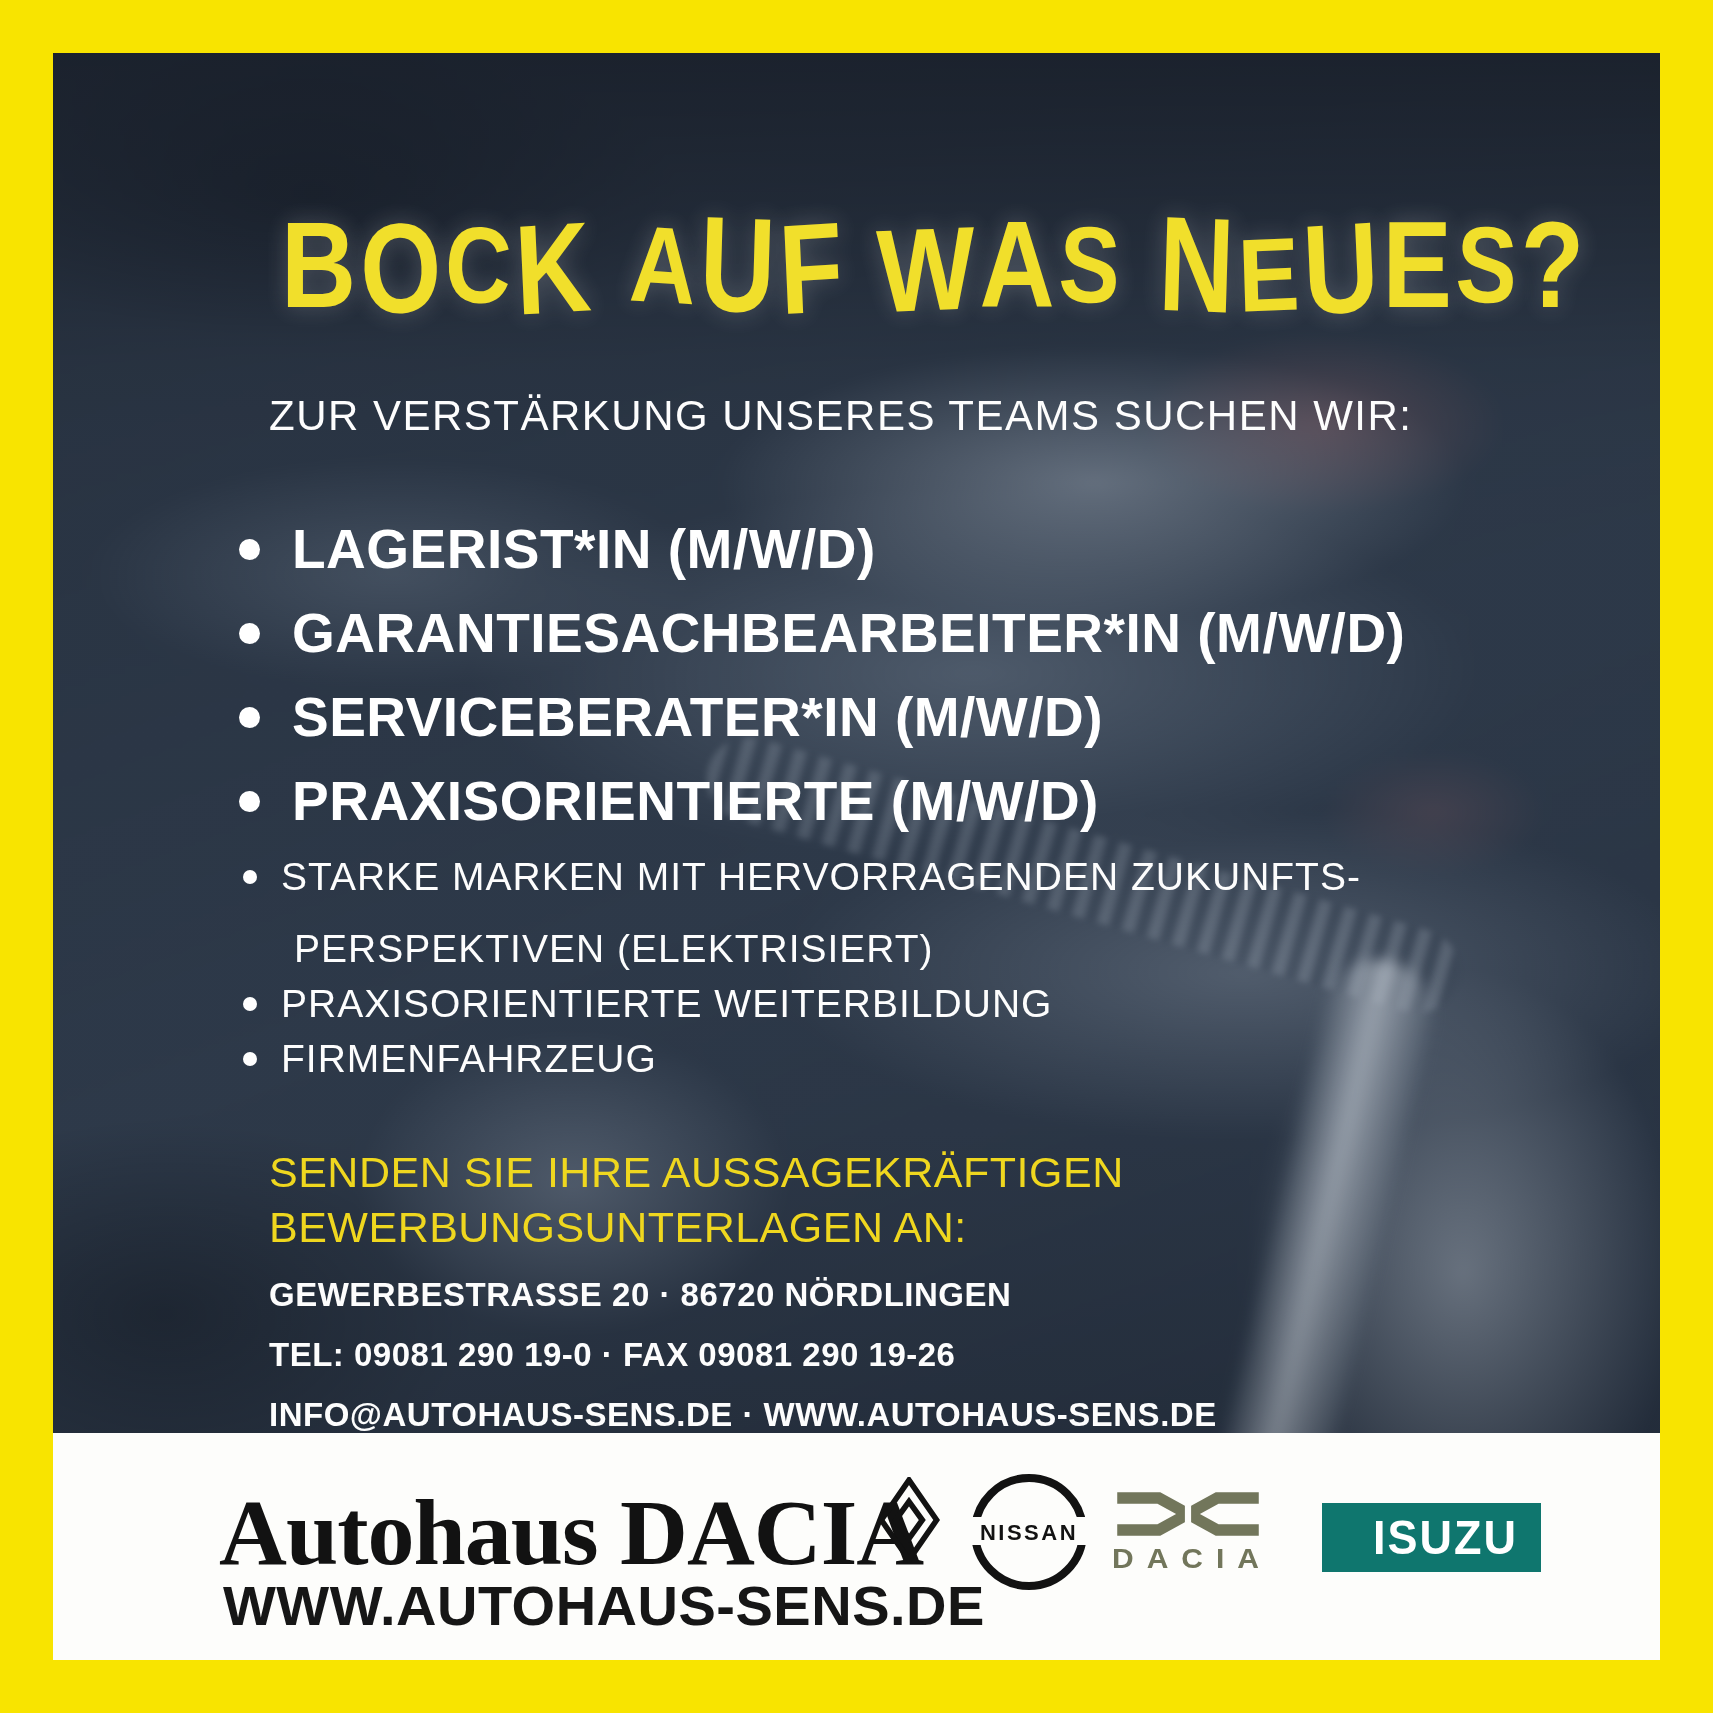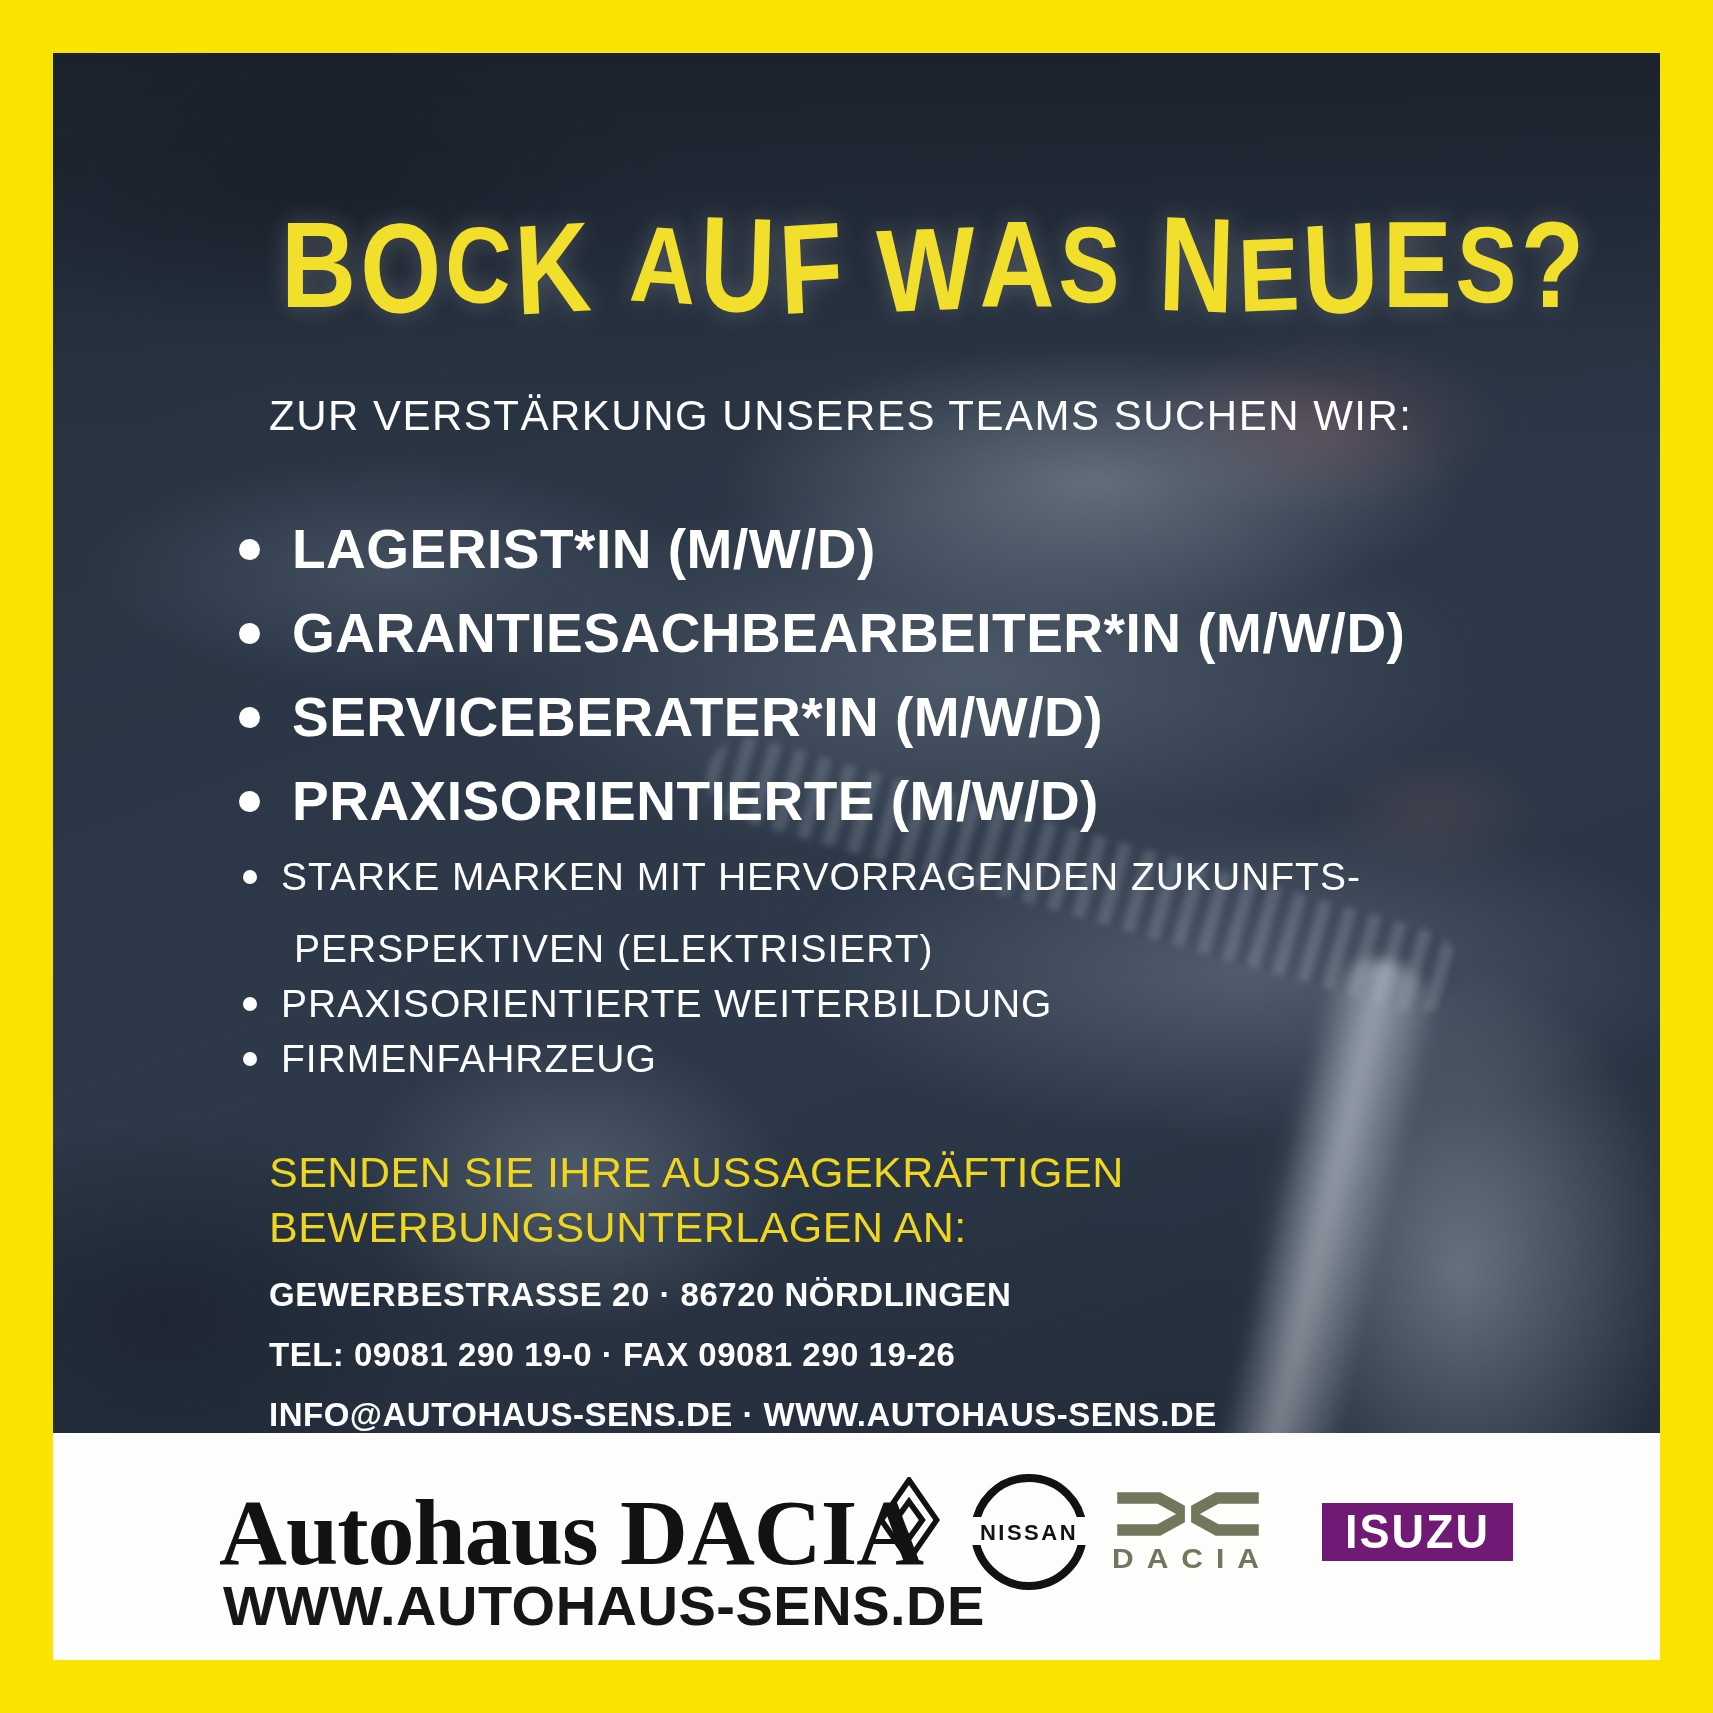--- a/index.html
+++ b/index.html
@@ -92,22 +92,22 @@
   .logo{position:absolute;}
   .logo-renault{left:825px;top:44px;width:62px;height:86px;}
   .logo-nissan{left:913px;top:36px;width:126px;height:126px;}
   .dacia-block{left:1059px;top:58px;width:172px;}
   .dacia-emblem{display:block;width:152px;height:46px;}
   .dacia-word{
     margin-top:6px;font-size:30px;font-weight:700;letter-spacing:13px;
     color:#72765B;transform:scaleY(.92);transform-origin:left top;white-space:nowrap;
   }
   .logo-isuzu{
-    left:1269px;top:70px;width:191px;height:58px;background:#701a75;
-    display:flex;align-items:center;justify-content:center;
+    left:1269px;top:70px;width:191px;height:69px;background:#0f766e;
+    display:flex;align-items:center;justify-content:center;padding-left:28px;
   }
   .isuzu-text{font-size:45px;font-weight:700;letter-spacing:2px;color:#fff;transform:scaleY(1.05);}
 </style>
 </head>
 <body>
 
 <div class="photo-area">
   <div class="photo-blobs"></div>
   <div class="hose"></div>
   <div class="strut"></div>

